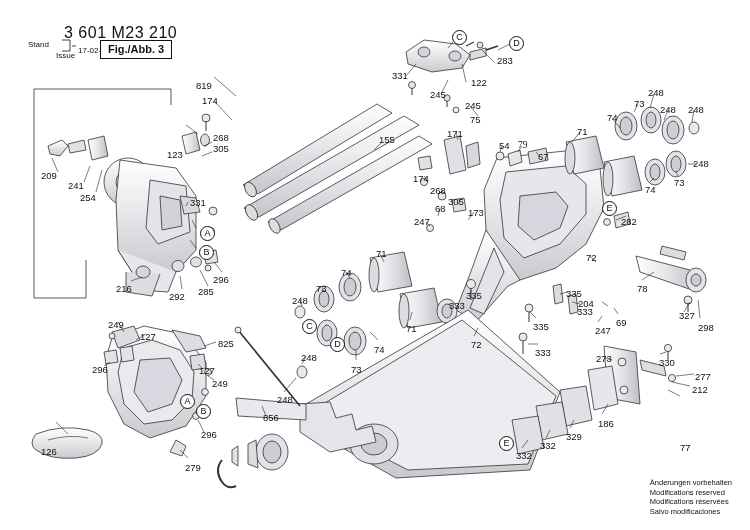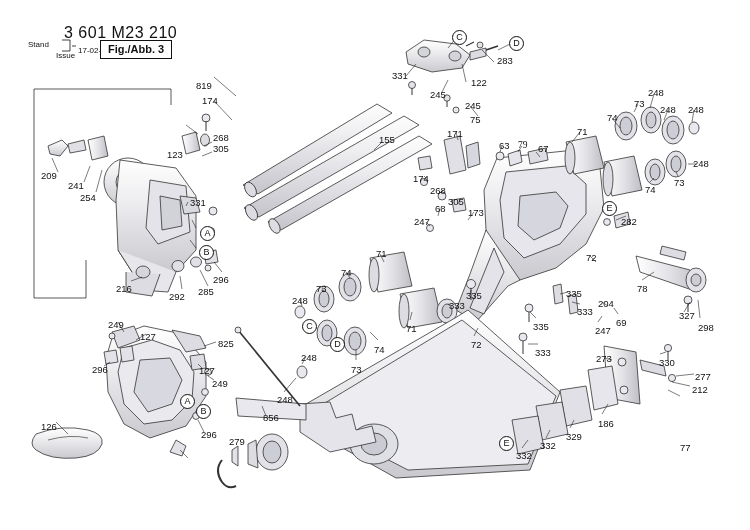--- a/index.html
+++ b/index.html
@@ -395,23 +395,23 @@
       <div class="num" style="left: 198px; top: 286px;">285</div>
       <div class="num" style="left: 213px; top: 274px;">296</div>
       <div class="num" style="left: 379px; top: 134px;">155</div>
       <div class="num" style="left: 392px; top: 70px;">331</div>
       <div class="num" style="left: 430px; top: 89px;">245</div>
       <div class="num" style="left: 465px; top: 100px;">245</div>
       <div class="num" style="left: 471px; top: 77px;">122</div>
       <div class="num" style="left: 497px; top: 55px;">283</div>
       <div class="num" style="left: 470px; top: 114px;">75</div>
       <div class="num" style="left: 447px; top: 128px;">171</div>
-      <div class="num" style="left: 499px; top: 140px;">63</div>
+      <div class="num" style="left: 499px; top: 140px;">54</div>
       <div class="num" style="left: 518px; top: 140px; font-family: Liberation Serif, serif;">79</div>
-      <div class="num" style="left: 538px; top: 143px;">67</div>
+      <div class="num" style="left: 538px; top: 151px;">67</div>
       <div class="num" style="left: 413px; top: 173px;">174</div>
       <div class="num" style="left: 430px; top: 185px;">268</div>
       <div class="num" style="left: 448px; top: 196px;">305</div>
       <div class="num" style="left: 435px; top: 203px;">68</div>
       <div class="num" style="left: 468px; top: 207px;">173</div>
       <div class="num" style="left: 414px; top: 216px;">247</div>
       <div class="num" style="left: 577px; top: 126px;">71</div>
       <div class="num" style="left: 607px; top: 112px;">74</div>
       <div class="num" style="left: 634px; top: 98px;">73</div>
       <div class="num" style="left: 648px; top: 87px;">248</div>
@@ -436,48 +436,54 @@
       <div class="num" style="left: 406px; top: 323px;">71</div>
       <div class="num" style="left: 449px; top: 300px;">333</div>
       <div class="num" style="left: 466px; top: 290px;">335</div>
       <div class="num" style="left: 566px; top: 288px;">335</div>
       <div class="num" style="left: 577px; top: 306px;">333</div>
       <div class="num" style="left: 533px; top: 321px;">335</div>
       <div class="num" style="left: 535px; top: 347px;">333</div>
       <div class="num" style="left: 471px; top: 339px;">72</div>
       <div class="num" style="left: 595px; top: 325px;">247</div>
       <div class="num" style="left: 616px; top: 317px;">69</div>
-      <div class="num" style="left: 598px; top: 298px;">204</div>
+      <div class="num" style="left: 578px; top: 298px;">204</div>
       <div class="num" style="left: 659px; top: 357px;">330</div>
       <div class="num" style="left: 695px; top: 371px;">277</div>
       <div class="num" style="left: 692px; top: 384px;">212</div>
       <div class="num" style="left: 680px; top: 398px; margin-top: 44px;">77</div>
       <div class="num" style="left: 598px; top: 418px;">186</div>
       <div class="num" style="left: 596px; top: 353px;">273</div>
       <div class="num" style="left: 566px; top: 431px;">329</div>
       <div class="num" style="left: 540px; top: 440px;">332</div>
       <div class="num" style="left: 516px; top: 450px;">332</div>
       <div class="num" style="left: 108px; top: 319px;">249</div>
       <div class="num" style="left: 140px; top: 331px;">127</div>
       <div class="num" style="left: 218px; top: 338px;">825</div>
       <div class="num" style="left: 92px; top: 364px;">296</div>
       <div class="num" style="left: 199px; top: 365px;">127</div>
       <div class="num" style="left: 212px; top: 378px;">249</div>
-      <div class="num" style="left: 41px; top: 421px;">126</div>
+      <div class="num" style="left: 41px; top: 446px;">126</div>
       <div class="num" style="left: 201px; top: 429px;">296</div>
-      <div class="num" style="left: 185px; top: 436px; margin-left: 44px;">279</div>
+      <div class="num" style="left: 185px; top: 462px;">279</div>
       <div class="num" style="left: 263px; top: 412px;">856</div>
     </div>
 
   <div id="letters">
       <div class="letter" style="left: 200px; top: 226px;">A</div>
       <div class="letter" style="left: 199px; top: 245px;">B</div>
       <div class="letter" style="left: 452px; top: 30px;">C</div>
       <div class="letter" style="left: 509px; top: 36px;">D</div>
       <div class="letter" style="left: 602px; top: 201px;">E</div>
       <div class="letter" style="left: 302px; top: 319px;">C</div>
       <div class="letter" style="left: 330px; top: 337px;">D</div>
       <div class="letter" style="left: 180px; top: 394px;">A</div>
       <div class="letter" style="left: 196px; top: 404px;">B</div>
       <div class="letter" style="left: 499px; top: 436px;">E</div>
     </div>
 
+  <div class="footer">
+    <div>Änderungen vorbehalten</div>
+    <div>Modifications reserved</div>
+    <div>Modifications réservées</div>
+    <div>Salvo modificaciones</div>
+  </div>
 </div>
 
 </body></html>

